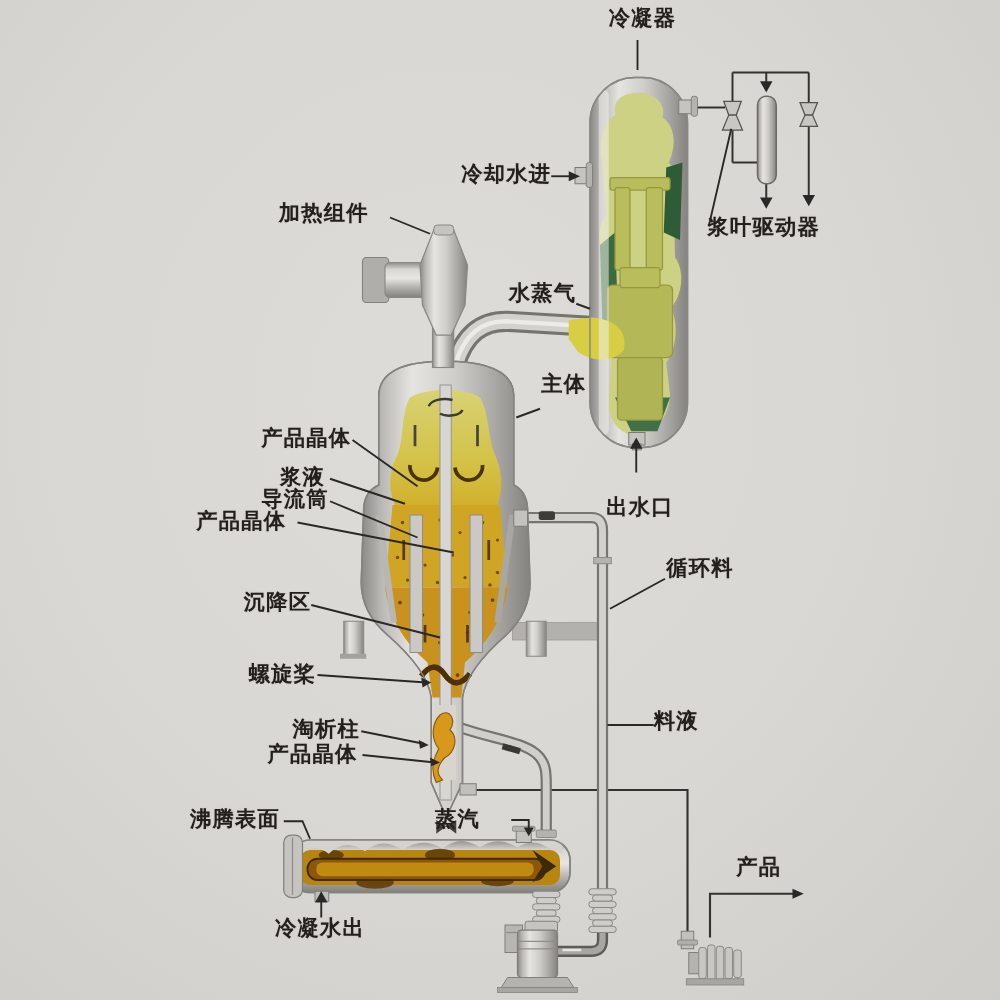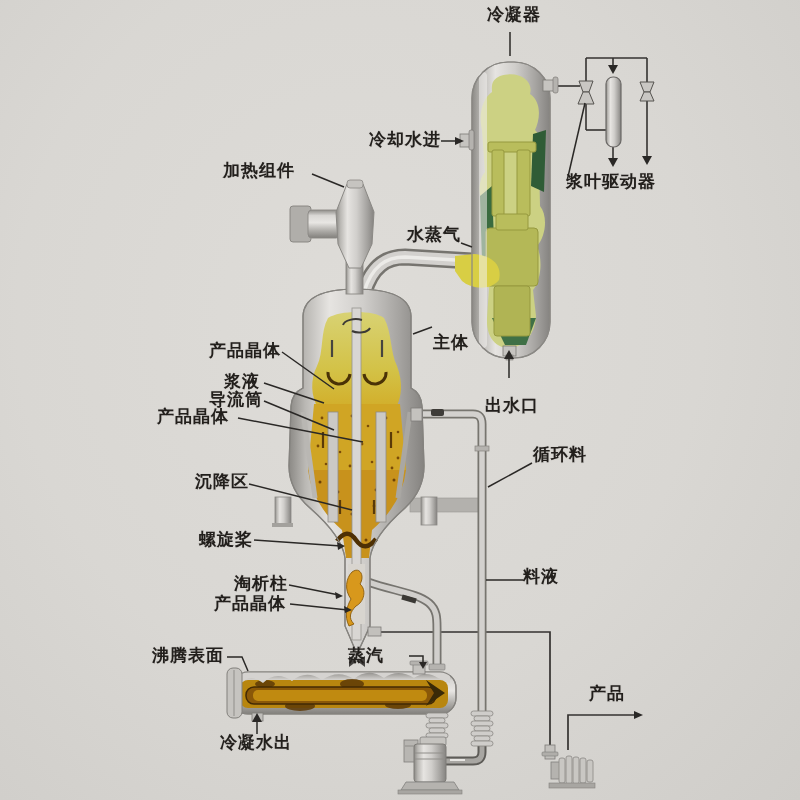--- a/index.html
+++ b/index.html
@@ -300,21 +300,21 @@
     <polygon points="343,596 335,592 336,599"></polygon>
     <polygon points="352,610 344,606 345,613"></polygon>
   </g>
 </svg>
 
   <div class="lbl" style="left:487px;top:6px">冷凝器</div>
   <div class="lbl" style="left:566px;top:173px">浆叶驱动器</div>
   <div class="lbl" style="left:369px;top:131px">冷却水进</div>
   <div class="lbl" style="left:223px;top:162px">加热组件</div>
   <div class="lbl" style="left:407px;top:226px">水蒸气</div>
-  <div class="lbl" style="left:433px;top:334px">主体</div>
+  <div class="lbl" style="left:433px;top:299px">主体</div>
   <div class="lbl" style="left:209px;top:342px">产品晶体</div>
   <div class="lbl" style="left:224px;top:373px">浆液</div>
   <div class="lbl" style="left:209px;top:391px">导流筒</div>
   <div class="lbl" style="left:157px;top:408px">产品晶体</div>
   <div class="lbl" style="left:195px;top:473px">沉降区</div>
   <div class="lbl" style="left:199px;top:531px">螺旋桨</div>
   <div class="lbl" style="left:234px;top:575px">淘析柱</div>
   <div class="lbl" style="left:214px;top:595px">产品晶体</div>
   <div class="lbl" style="left:152px;top:647px">沸腾表面</div>
   <div class="lbl" style="left:348px;top:647px">蒸汽</div>

